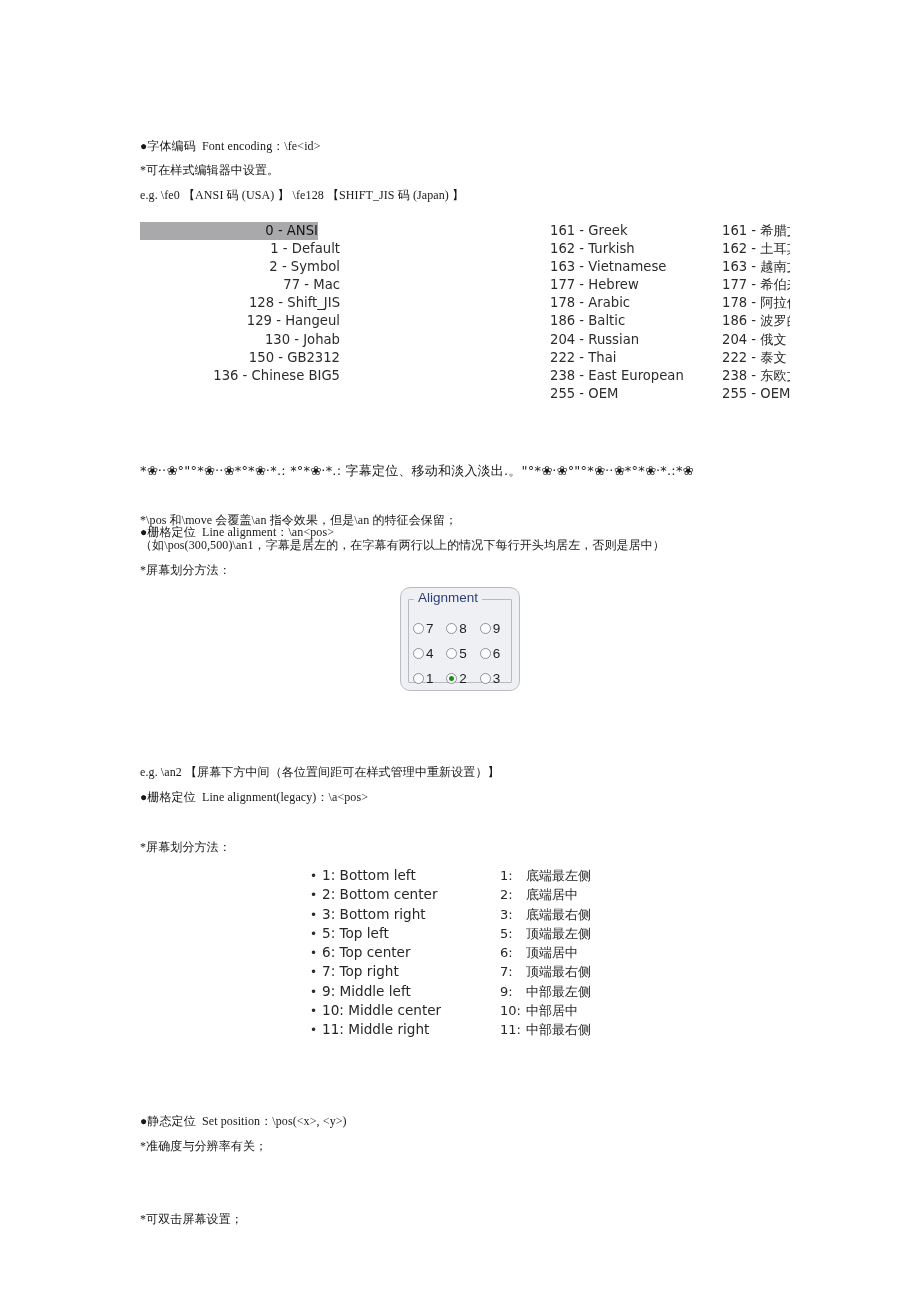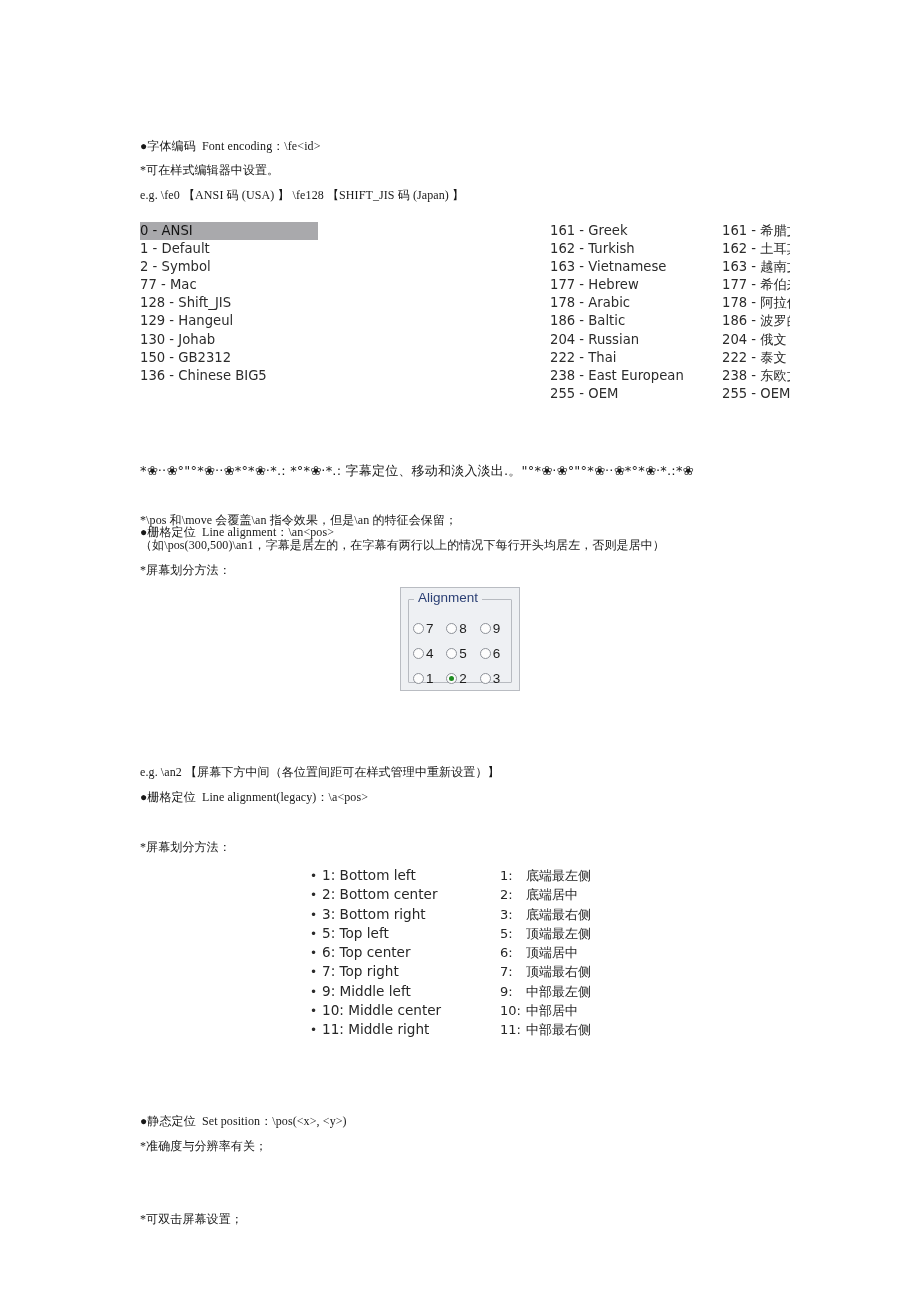--- a/index.html
+++ b/index.html
@@ -172,21 +172,21 @@
 <div class="page">
 
   <div class="txt" style="left:140px; top:138px;">●字体编码  Font encoding：\fe&lt;id&gt;</div>
 
   <div class="txt" style="left:140px; top:162px;">*可在样式编辑器中设置。</div>
 
   <div class="txt" style="left:140px; top:187px;">e.g. \fe0 【ANSI 码 (USA) 】 \fe128 【SHIFT_JIS 码 (Japan) 】</div>
 
   <div class="encblock" style="left:140px; top:222px; width:780px; height:170px;">
 
-    <div class="enccol clipcol" id="enc-col-0" style="left:0px; width:200px;">
+    <div class="enccol clipcol" id="enc-col-0" style="left:0px; width:200px;text-align:right;">
         <div class="encrow sel">0 - ANSI</div>
         <div class="encrow">1 - Default</div>
         <div class="encrow">2 - Symbol</div>
         <div class="encrow">77 - Mac</div>
         <div class="encrow">128 - Shift_JIS</div>
         <div class="encrow">129 - Hangeul</div>
         <div class="encrow">130 - Johab</div>
         <div class="encrow">150 - GB2312</div>
         <div class="encrow">136 - Chinese BIG5</div>
       </div>
@@ -222,21 +222,21 @@
   <div class="mojibake" style="left:140px; top:462px;">*❀··❀°"°*❀··❀*°*❀·*.: *°*❀·*.: 字幕定位、移动和淡入淡出.。"°*❀·❀°"°*❀··❀*°*❀·*.:*❀</div>
 
   <div class="txt" style="left:140px; top:487px;margin-top:37px;">●栅格定位  Line alignment：\an&lt;pos&gt;</div>
 
   <div class="txt" style="left:140px; top:512px;">*\pos 和\move 会覆盖\an 指令效果，但是\an 的特征会保留；</div>
 
   <div class="txt" style="left:140px; top:537px;">（如\pos(300,500)\an1，字幕是居左的，在字幕有两行以上的情况下每行开头均居左，否则是居中）</div>
 
   <div class="txt" style="left:140px; top:562px;">*屏幕划分方法：</div>
 
-  <div class="alignbox" style="left:400px; top:587px; width:120px; height:104px;">
+  <div class="alignbox" style="left:400px; top:587px; width:120px; height:104px;border-radius:10px;">
     <div class="alignfs"></div>
     <div class="aligntitle">Alignment</div>
     <div class="aligngrid" id="align-grid">
         <div class="alignrow">
           <div class="alignopt">
             <span class="radio"></span>
             <span>7</span>
           </div>
           <div class="alignopt">
             <span class="radio"></span>

